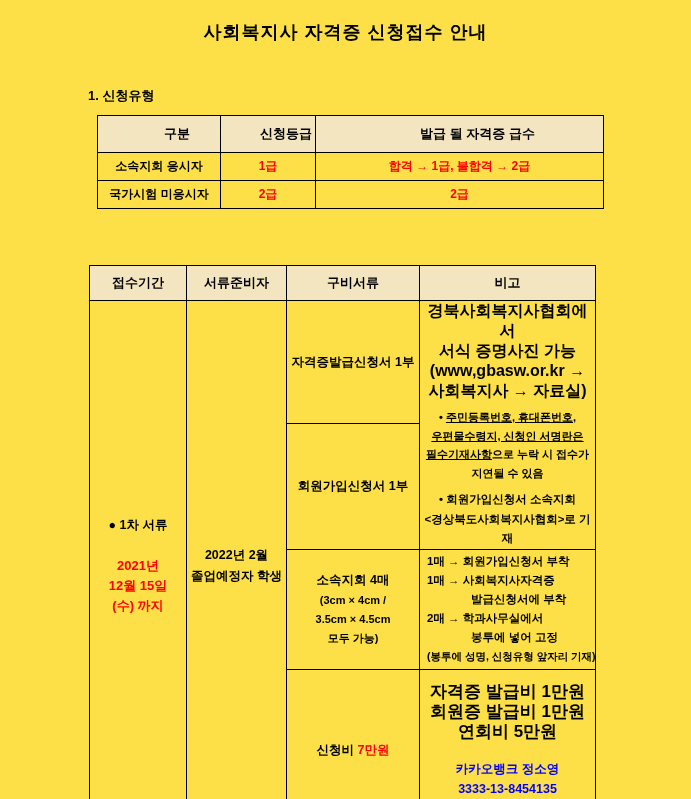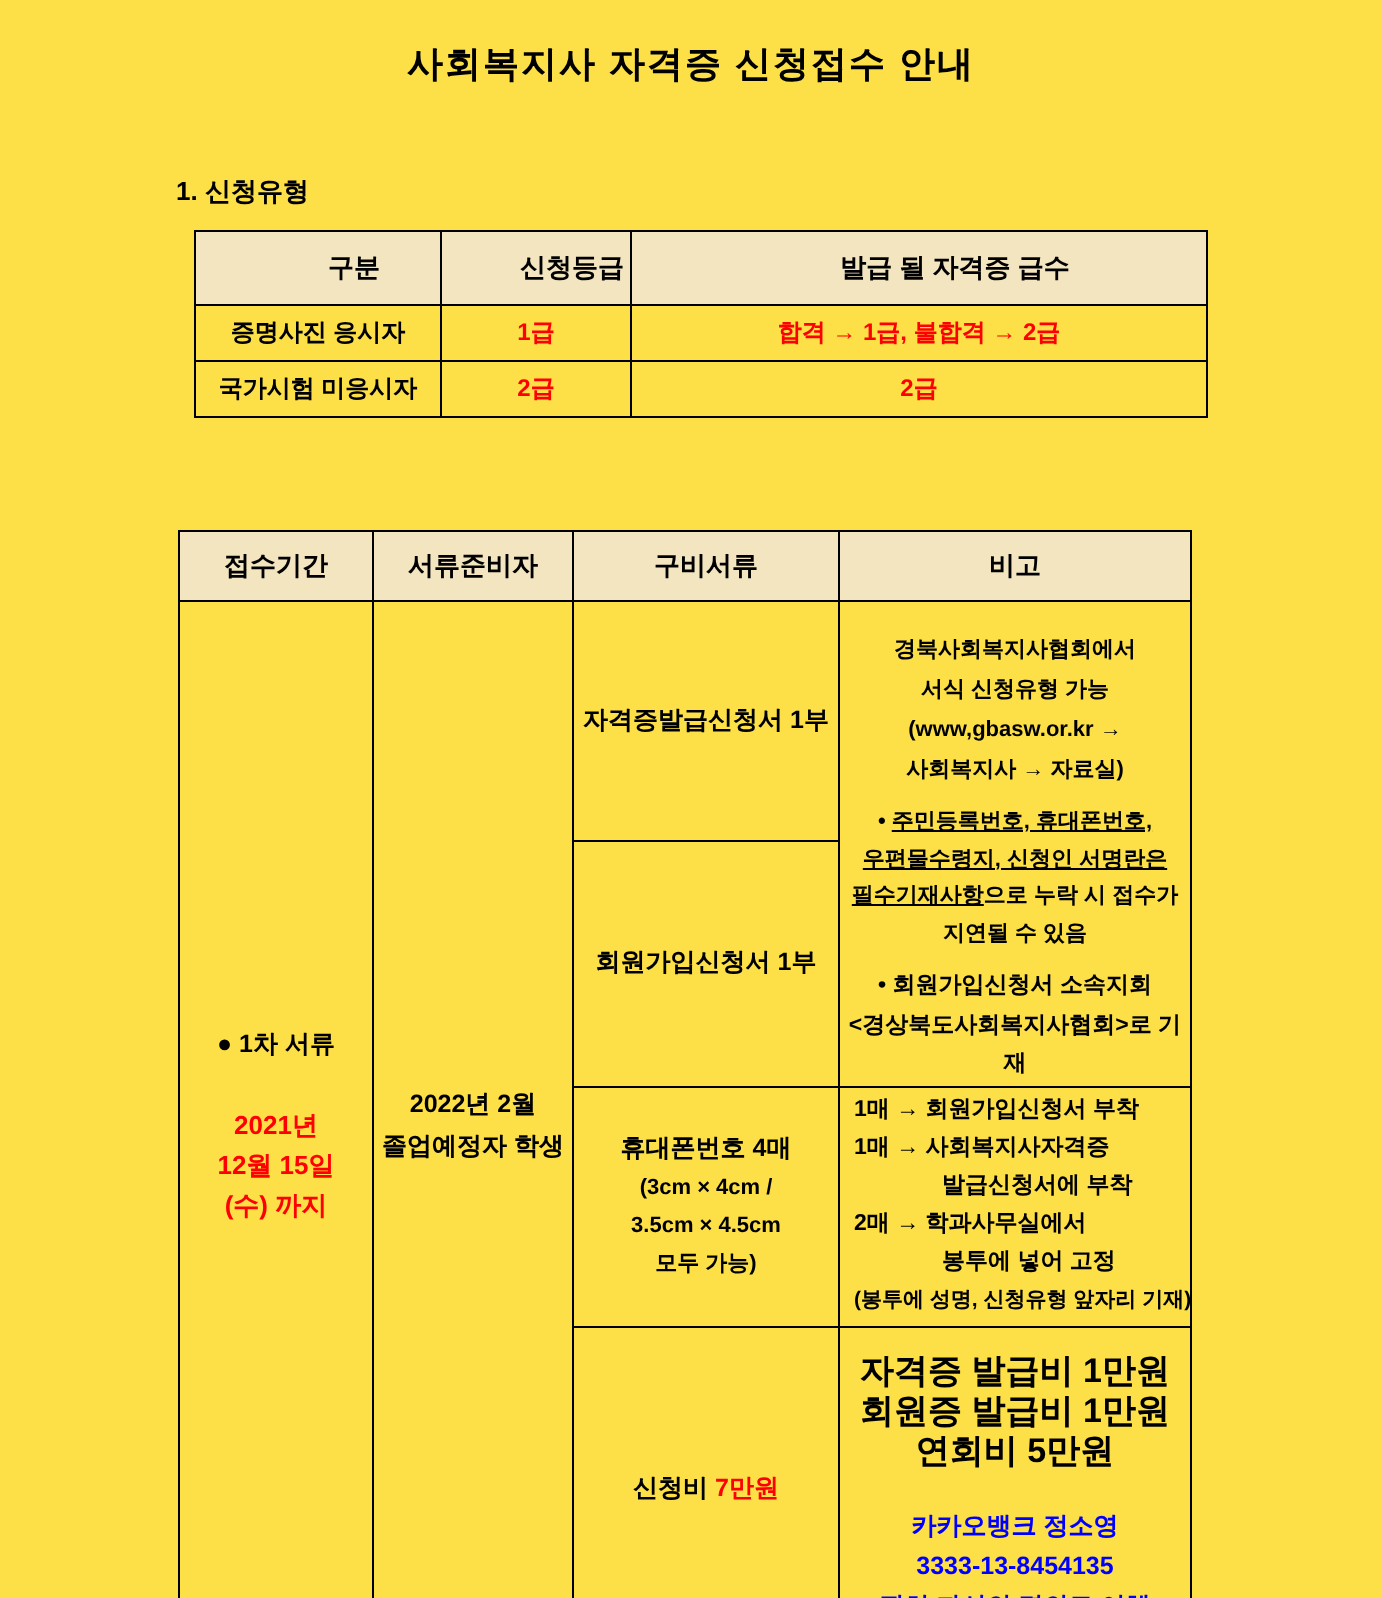--- a/index.html
+++ b/index.html
@@ -45,21 +45,21 @@
   .preparer { font-size:12.5px; line-height:21px; }
 
   .doc-cell-1 { height:105px; font-size:12.5px; }
   .doc-cell-2 { height:107px; font-size:12.5px; }
   .doc-cell-3 { height:120px; }
   .doc3-main { font-size:12.5px; line-height:21px; }
   .doc3-sub  { font-size:11px;  line-height:19px; }
   .doc-cell-4 { height:163px; font-size:12.5px; }
 
   .note12-cell { vertical-align:top; }
-  .note12-cell .blk1 { padding-top:14px; font-size:11px; line-height:20px; }
+  .note12-cell .blk1 { padding-top:0; font-size:16px; line-height:20px; }
   .note12-cell .blk2 { padding-top:7px; font-size:11px; line-height:18.5px; }
   .note12-cell .blk3 { padding-top:8px; font-size:11.5px; line-height:19.5px; }
   .u { text-decoration:underline; }
 
   .note3-cell { text-align:left; padding-left:7px; }
   .note3-cell .ln  { font-size:11.5px; line-height:19px; white-space:nowrap; }
   .note3-cell .ind { padding-left:44px; }
   .note3-cell .sm  { font-size:10.5px; }
 
   .note4-cell .fees { font-size:17px; line-height:20px; }
@@ -80,21 +80,21 @@
         <col style="width:95px">
         <col style="width:288px">
       </colgroup>
     <tbody>
         <tr>
       <th>구분</th>
       <th>신청등급</th>
       <th>발급 될 자격증 급수</th>
     </tr>
     <tr>
-      <td>증명사진 응시자</td>
+      <td>소속지회 응시자</td>
       <td class="red">1급</td>
       <td class="red">합격 → 1급, 불합격 → 2급</td>
     </tr>
     <tr>
       <td>국가시험 미응시자</td>
       <td class="red">2급</td>
       <td class="red">2급</td>
     </tr>
   </tbody>
     </table>
@@ -129,21 +129,21 @@
       <td rowspan="4">
         <div class="preparer">
           <div>2022년 2월</div>
           <div>졸업예정자 학생</div>
         </div>
       </td>
       <td class="doc-cell-1">자격증발급신청서 1부</td>
       <td rowspan="2" class="note12-cell">
         <div class="blk1">
           <div>경북사회복지사협회에서</div>
-          <div>서식 신청유형 가능</div>
+          <div>서식 증명사진 가능</div>
           <div>(www,gbasw.or.kr →</div>
           <div>사회복지사 → 자료실)</div>
         </div>
         <div class="blk2">
           <div><span>• </span><span class="u">주민등록번호, 휴대폰번호,</span></div>
           <div class="u">우편물수령지, 신청인 서명란은</div>
           <div><span class="u">필수기재사항</span><span>으로 누락 시 접수가</span></div>
           <div>지연될 수 있음</div>
         </div>
         <div class="blk3">
@@ -152,21 +152,21 @@
         </div>
       </td>
     </tr>
 
     <tr>
       <td class="doc-cell-2">회원가입신청서 1부</td>
     </tr>
 
     <tr>
       <td class="doc-cell-3">
-        <div class="doc3-main">휴대폰번호 4매</div>
+        <div class="doc3-main">소속지회 4매</div>
         <div class="doc3-sub">(3cm × 4cm /</div>
         <div class="doc3-sub">3.5cm × 4.5cm</div>
         <div class="doc3-sub">모두 가능)</div>
       </td>
       <td class="note3-cell">
         <div class="ln">1매 → 회원가입신청서 부착</div>
         <div class="ln">1매 → 사회복지사자격증</div>
         <div class="ln ind">발급신청서에 부착</div>
         <div class="ln">2매 → 학과사무실에서</div>
         <div class="ln ind">봉투에 넣어 고정</div>

